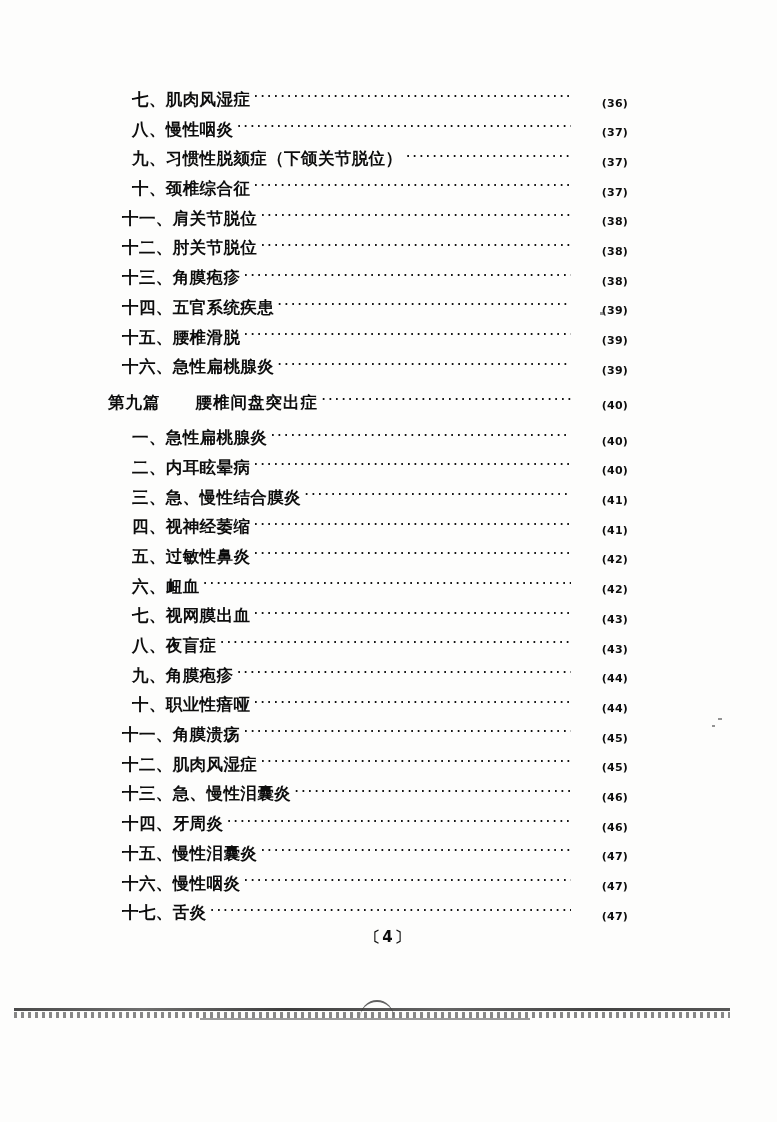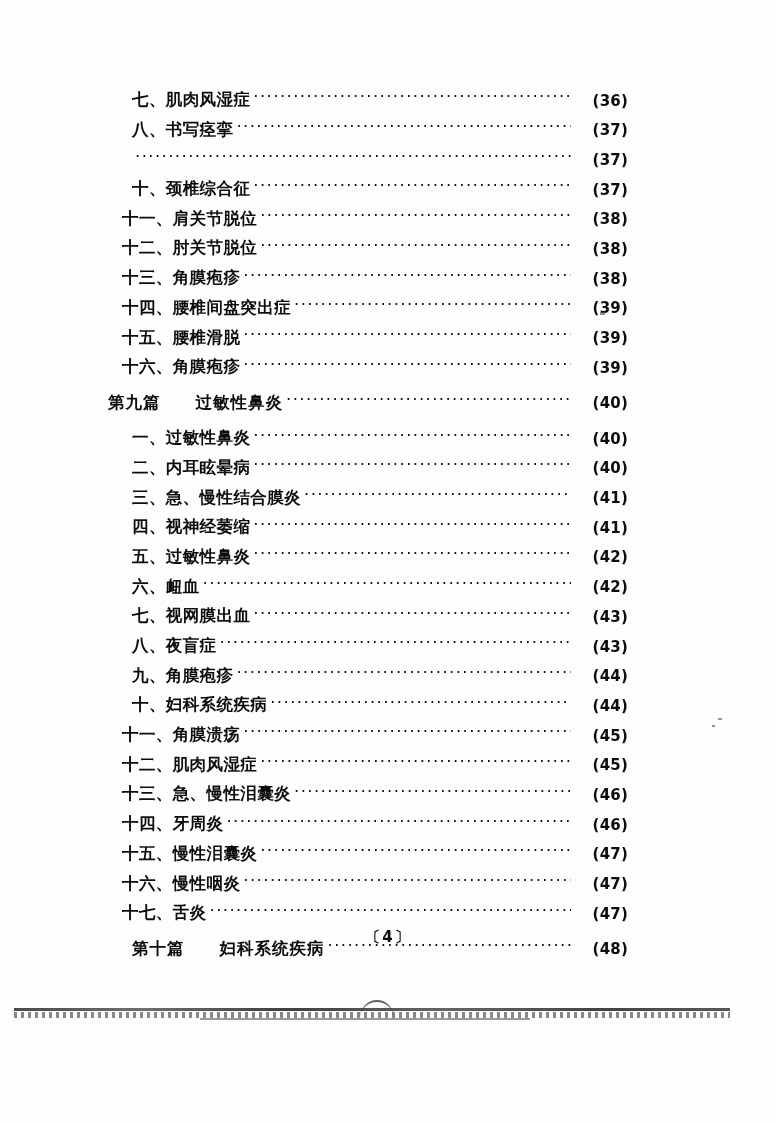--- a/index.html
+++ b/index.html
@@ -54,21 +54,21 @@
     left: 0;
     bottom: 0.16em;
     font-size: 16.5px;
     letter-spacing: 1.4px;
     color: #111;
     white-space: nowrap;
   }
   .entry .pageno {
     flex: 0 0 auto;
     font-weight: 700;
-    font-size: 15px;
+    font-size: 11px;
     width: 54px;
     text-align: right;
     letter-spacing: 0.2px;
   }
   
   .lvl-sec  { padding-left: 0px; }
   .lvl-item { padding-left: 24px; }
   .lvl-item2 { padding-left: 14px; }
   .gap-top { margin-top: 19px; }
 
@@ -137,26 +137,27 @@
 
   <div class="toc">
 
     <div class="entry lvl-item">
       <span class="label">七、肌肉风湿症</span>
       <span class="leader"></span>
       <span class="pageno">(36)</span>
     </div>
 
     <div class="entry lvl-item">
-      <span class="label">八、书写痉挛</span>
+      <span class="label">八、慢性咽炎</span>
       <span class="leader"></span>
       <span class="pageno">(37)</span>
     </div>
 
     <div class="entry lvl-item">
+      <span class="label">九、习惯性脱颏症（下颌关节脱位）</span>
       <span class="leader"></span>
       <span class="pageno">(37)</span>
     </div>
 
     <div class="entry lvl-item">
       <span class="label">十、颈椎综合征</span>
       <span class="leader"></span>
       <span class="pageno">(37)</span>
     </div>
 
@@ -172,45 +173,45 @@
       <span class="pageno">(38)</span>
     </div>
 
     <div class="entry lvl-item2">
       <span class="label">十三、角膜疱疹</span>
       <span class="leader"></span>
       <span class="pageno">(38)</span>
     </div>
 
     <div class="entry lvl-item2">
-      <span class="label">十四、腰椎间盘突出症</span>
+      <span class="label">十四、五官系统疾患</span>
       <span class="leader"></span>
       <span class="pageno">(39)</span>
     </div>
 
     <div class="entry lvl-item2">
       <span class="label">十五、腰椎滑脱</span>
       <span class="leader"></span>
       <span class="pageno">(39)</span>
     </div>
 
     <div class="entry lvl-item2">
-      <span class="label">十六、角膜疱疹</span>
+      <span class="label">十六、急性扁桃腺炎</span>
       <span class="leader"></span>
       <span class="pageno">(39)</span>
     </div>
 
     <div class="entry lvl-sec section-entry gap-top">
-      <span class="label">第九篇　　过敏性鼻炎</span>
+      <span class="label">第九篇　　腰椎间盘突出症</span>
       <span class="leader"></span>
       <span class="pageno">(40)</span>
     </div>
 
     <div class="entry lvl-item gap-top">
-      <span class="label">一、过敏性鼻炎</span>
+      <span class="label">一、急性扁桃腺炎</span>
       <span class="leader"></span>
       <span class="pageno">(40)</span>
     </div>
 
     <div class="entry lvl-item">
       <span class="label">二、内耳眩晕病</span>
       <span class="leader"></span>
       <span class="pageno">(40)</span>
     </div>
 
@@ -250,21 +251,21 @@
       <span class="pageno">(43)</span>
     </div>
 
     <div class="entry lvl-item">
       <span class="label">九、角膜疱疹</span>
       <span class="leader"></span>
       <span class="pageno">(44)</span>
     </div>
 
     <div class="entry lvl-item">
-      <span class="label">十、妇科系统疾病</span>
+      <span class="label">十、职业性瘖哑</span>
       <span class="leader"></span>
       <span class="pageno">(44)</span>
     </div>
 
     <div class="entry lvl-item2">
       <span class="label">十一、角膜溃疡</span>
       <span class="leader"></span>
       <span class="pageno">(45)</span>
     </div>
 
@@ -297,25 +298,20 @@
       <span class="leader"></span>
       <span class="pageno">(47)</span>
     </div>
 
     <div class="entry lvl-item2">
       <span class="label">十七、舌炎</span>
       <span class="leader"></span>
       <span class="pageno">(47)</span>
     </div>
 
-    <div class="entry lvl-item section-entry gap-top">
-      <span class="label">第十篇　　妇科系统疾病</span>
-      <span class="leader"></span>
-      <span class="pageno">(48)</span>
-    </div>
 
   </div>
 
   <div class="folio">〔4〕</div>
 
   <div class="scan-arc"></div>
   <div class="scan-line"></div>
   <div class="scan-line2"></div>
   <div class="scan-line3"></div>
 

